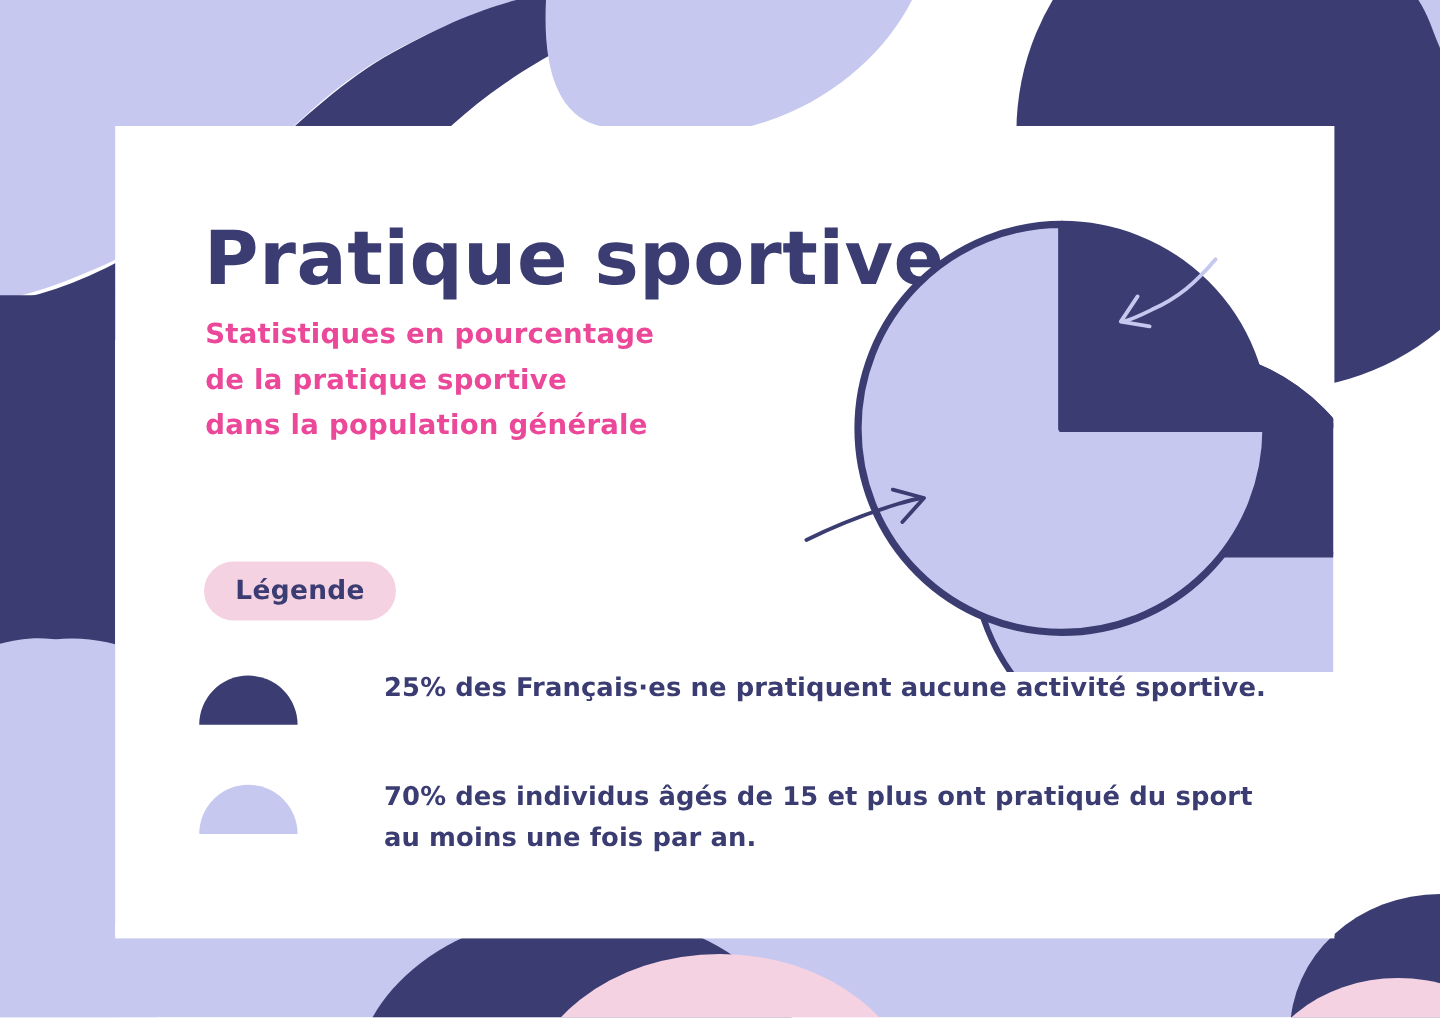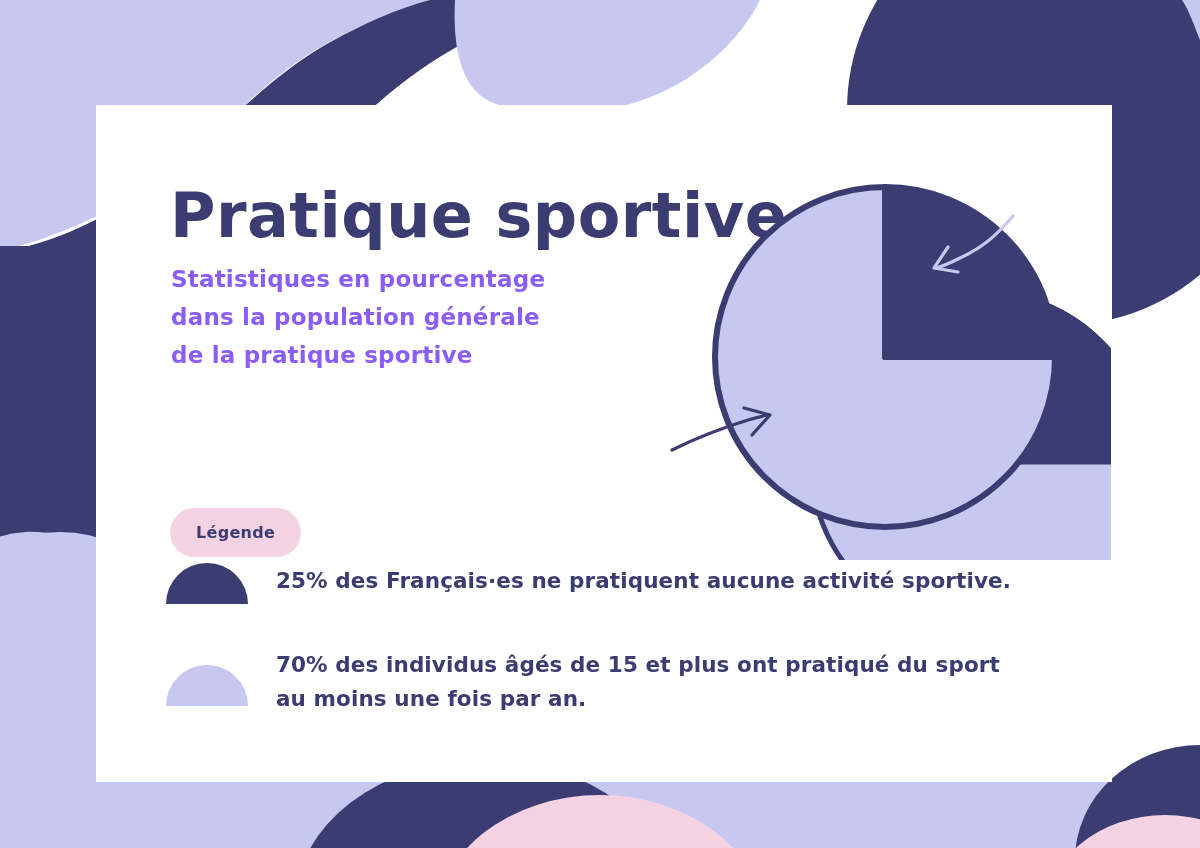--- a/index.html
+++ b/index.html
@@ -57,56 +57,56 @@
   }
 
   
   .subtitle {
     position: absolute;
     left: 75px;
     top: 155px;
     font-size: 23px;
     line-height: 38px;
     font-weight: bold;
-    color: #8b5cf6;
+    color: #ec4899;
     letter-spacing: 0.2px;
   }
   .subtitle div { white-space: nowrap; }
 
   
   .legend-badge {
     position: absolute;
     left: 74px;
     top: 363px;
     height: 49px;
     min-width: 70px;
     padding: 0 26px;
     border-radius: 26px;
     background: #F5D2E2;
     color: #3A3C72;
-    font-size: 16px;
+    font-size: 22px;
     font-weight: bold;
     display: flex;
     align-items: center;
     justify-content: center;
     letter-spacing: 0.3px;
-    margin-top: 40px;
   }
 
   
   .legend-list {
     position: absolute;
     left: 70px;
     top: 452px;
     width: 900px;
   }
   .legend-row {
     display: flex;
-    align-items: center;
+    align-items: flex-start;
     margin-bottom: 44px;
+    gap: 44px;
   }
   .legend-marker {
     flex: 0 0 auto;
     width: 82px;
     height: 41px;
     border-radius: 41px 41px 0 0;
     margin-top: 6px;
   }
   .legend-marker.dark  { background: #3A3C72; }
   .legend-marker.light { background: #C6C8F0; }
@@ -188,22 +188,22 @@
 
     <rect x="96" y="770" width="1016" height="12" fill="#ffffff"></rect>
   </svg>
 
   <div class="card">
 
     <h1 class="title">Pratique sportive</h1>
 
     <div class="subtitle">
       <div>Statistiques en pourcentage</div>
+      <div>de la pratique sportive</div>
       <div>dans la population générale</div>
-      <div>de la pratique sportive</div>
     </div>
 
     <div class="legend-badge">Légende</div>
 
     <div class="legend-list">
       <div class="legend-row">
         <div class="legend-marker dark"></div>
         <div class="legend-text">25% des Français·es ne pratiquent aucune activité sportive.</div>
       </div>
       <div class="legend-row">

